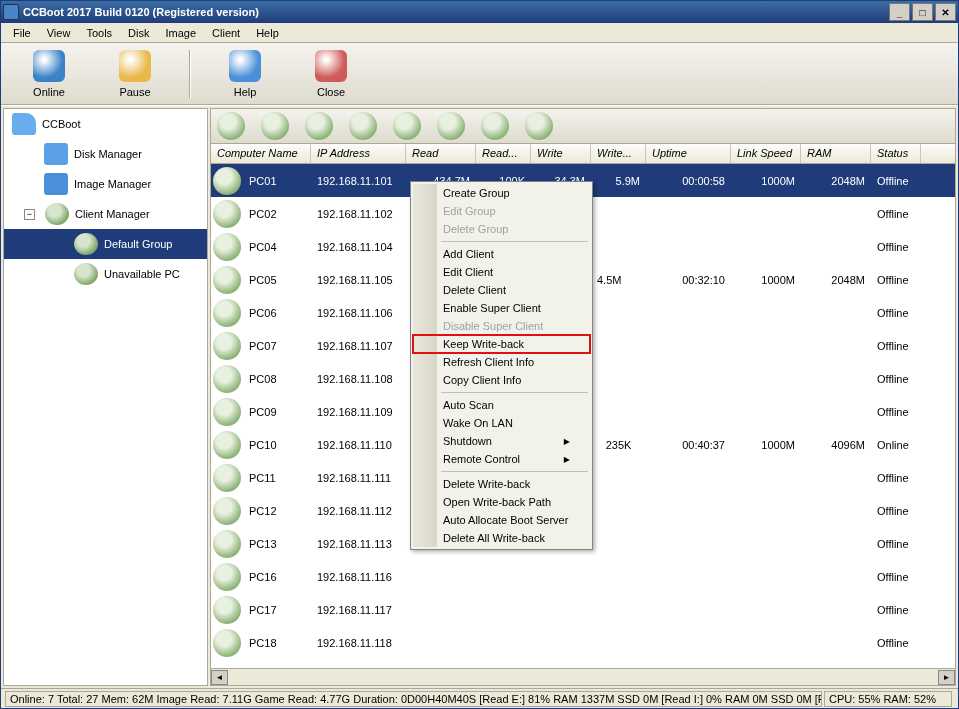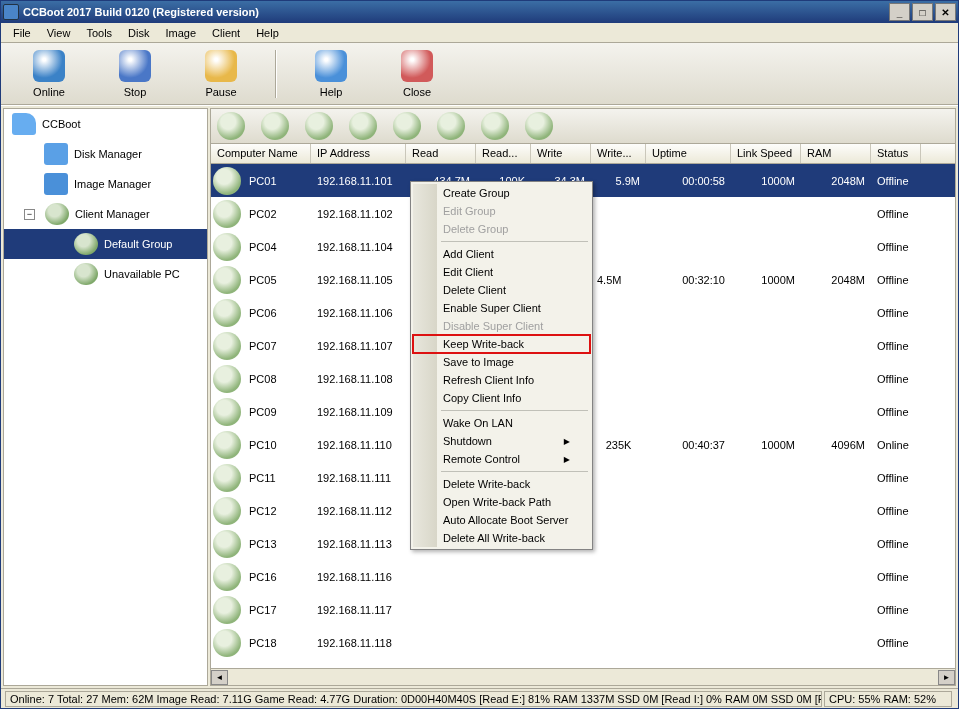--- a/index.html
+++ b/index.html
@@ -130,20 +130,21 @@
   border-bottom: 1px solid #aca899;
   height: 20px;
   font-size: 11px;
 }
 .header-row div {
   border-right: 1px solid #cac7ba;
   padding: 3px 6px;
   overflow: hidden;
   white-space: nowrap;
   text-align: left;
+  font-style: italic;
 }
 .col-name{width:100px}
 .col-ip{width:95px}
 .col-read{width:70px;text-align:right}
 .col-reads{width:55px;text-align:right}
 .col-write{width:60px;text-align:right}
 .col-writes{width:55px;text-align:right}
 .col-uptime{width:85px;text-align:right}
 .col-link{width:70px;text-align:right}
 .col-ram{width:70px;text-align:right}
@@ -227,24 +228,20 @@
       <span>Disk</span>
       <span>Image</span>
       <span>Client</span>
       <span>Help</span>
     </div>
 
   <div class="toolbar" id="toolbar">
       <div class="toolbtn">
         <div class="ic" style="background:radial-gradient(circle at 35% 30%, #fff 5%, #3b82c7 60%)"></div>
         <span>Online</span>
-      </div>
-      <div class="toolbtn">
-        <div class="ic" style="background:radial-gradient(circle at 35% 30%, #fff 5%, #4a77c7 60%)"></div>
-        <span>Stop</span>
       </div>
       <div class="toolbtn">
         <div class="ic" style="background:radial-gradient(circle at 35% 30%, #fff 5%, #e8b84a 60%)"></div>
         <span>Pause</span>
       </div>
       <div style="width: 2px; height: 48px; border-left: 1px solid rgb(172, 168, 153); border-right: 1px solid rgb(255, 255, 255); margin: 0px 8px;"></div>
       <div class="toolbtn">
         <div class="ic" style="background:radial-gradient(circle at 35% 30%, #fff 5%, #4a90d9 60%)"></div>
         <span>Help</span>
       </div>
@@ -545,29 +542,29 @@
     <div class="cm-item">
       <span>Enable Super Client</span>
     </div>
     <div class="cm-item disabled">
       <span>Disable Super Client</span>
     </div>
     <div class="cm-item highlighted">
       <span>Keep Write-back</span>
     </div>
     <div class="cm-item">
-      <span>Save to Image</span>
-    </div>
-    <div class="cm-item">
       <span>Refresh Client Info</span>
     </div>
     <div class="cm-item">
       <span>Copy Client Info</span>
     </div>
     <div class="cm-sep"></div>
+    <div class="cm-item">
+      <span>Auto Scan</span>
+    </div>
     <div class="cm-item">
       <span>Wake On LAN</span>
     </div>
     <div class="cm-item arrow-r">
       <span>Shutdown</span>
     </div>
     <div class="cm-item arrow-r">
       <span>Remote Control</span>
     </div>
     <div class="cm-sep"></div>

